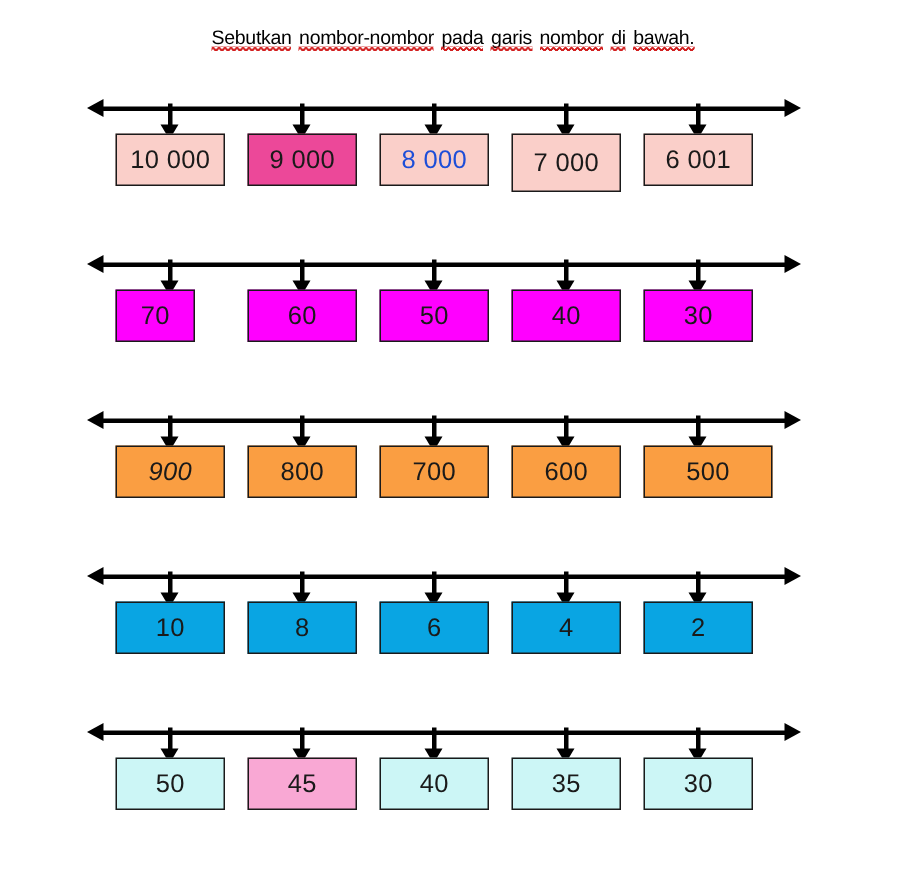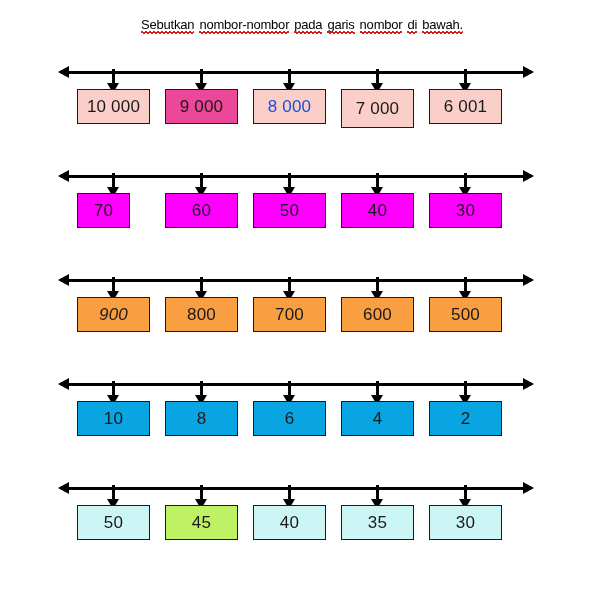--- a/index.html
+++ b/index.html
@@ -237,21 +237,21 @@
       <div class="value-box" style="left: 253px; width: 73px; height: 35px; background: rgb(250, 158, 66); border-color: rgb(26, 26, 26); color: rgb(26, 26, 26);">700</div>
       <div class="tick-arrow" style="left: 371px;">
         <div class="tick-stem"></div>
         <div class="tick-head"></div>
       </div>
       <div class="value-box" style="left: 341px; width: 73px; height: 35px; background: rgb(250, 158, 66); border-color: rgb(26, 26, 26); color: rgb(26, 26, 26);">600</div>
       <div class="tick-arrow" style="left: 459px;">
         <div class="tick-stem"></div>
         <div class="tick-head"></div>
       </div>
-      <div class="value-box" style="left: 429px; width: 73px; height: 35px; background: rgb(250, 158, 66); border-color: rgb(26, 26, 26); color: rgb(26, 26, 26);">500</div>
+      <div class="value-box" style="left: 429px; width: 86px; height: 35px; background: rgb(250, 158, 66); border-color: rgb(26, 26, 26); color: rgb(26, 26, 26);">500</div>
     </div>
     <div class="numberline-row" style="top: 369px; padding-left: 39px;">
       <div class="axis" style="left: 58px; width: 476px;">
         <div class="axis-line" style="width: 462px;"></div>
         <div class="axis-head-left"></div>
         <div class="axis-head-right"></div>
       </div>
       <div class="tick-arrow" style="left: 107px;">
         <div class="tick-stem"></div>
         <div class="tick-head"></div>
@@ -286,21 +286,21 @@
       </div>
       <div class="tick-arrow" style="left: 107px;">
         <div class="tick-stem"></div>
         <div class="tick-head"></div>
       </div>
       <div class="value-box" style="left: 77px; width: 73px; height: 35px; background: rgb(204, 246, 246); border-color: rgb(26, 26, 26); color: rgb(26, 26, 26);">50</div>
       <div class="tick-arrow" style="left: 195px;">
         <div class="tick-stem"></div>
         <div class="tick-head"></div>
       </div>
-      <div class="value-box" style="left: 165px; width: 73px; height: 35px; background: #bef264; border-color: rgb(26, 26, 26); color: rgb(26, 26, 26);">45</div>
+      <div class="value-box" style="left: 165px; width: 73px; height: 35px; background: #f9a8d4; border-color: rgb(26, 26, 26); color: rgb(26, 26, 26);">45</div>
       <div class="tick-arrow" style="left: 283px;">
         <div class="tick-stem"></div>
         <div class="tick-head"></div>
       </div>
       <div class="value-box" style="left: 253px; width: 73px; height: 35px; background: rgb(204, 246, 246); border-color: rgb(26, 26, 26); color: rgb(26, 26, 26);">40</div>
       <div class="tick-arrow" style="left: 371px;">
         <div class="tick-stem"></div>
         <div class="tick-head"></div>
       </div>
       <div class="value-box" style="left: 341px; width: 73px; height: 35px; background: rgb(204, 246, 246); border-color: rgb(26, 26, 26); color: rgb(26, 26, 26);">35</div>

